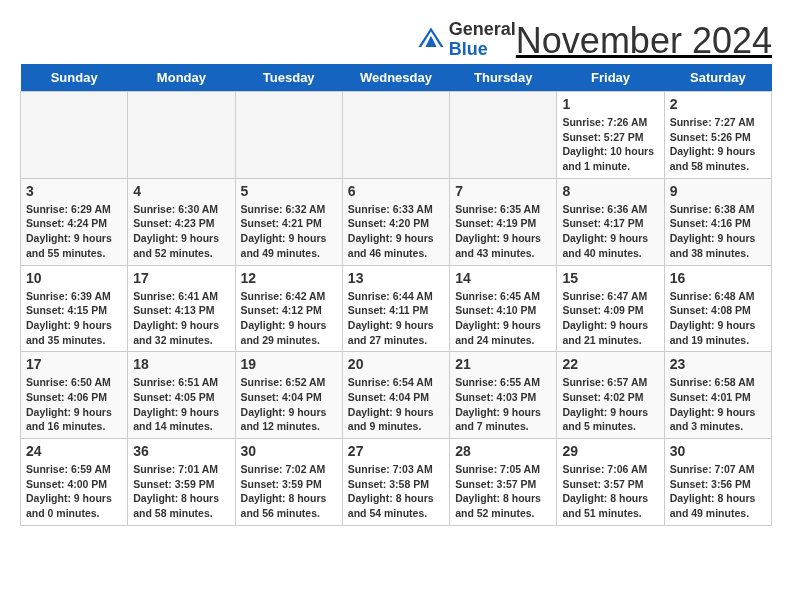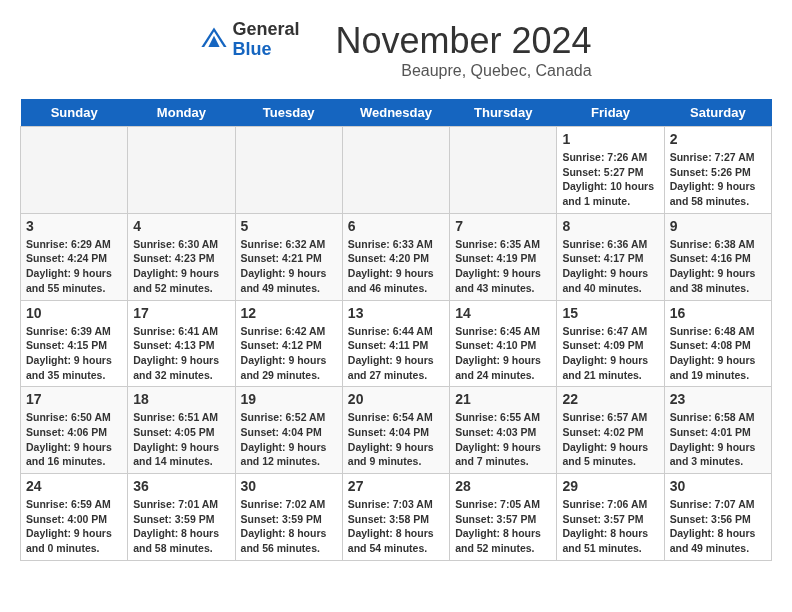--- a/index.html
+++ b/index.html
@@ -5,43 +5,43 @@
     * { box-sizing: border-box; margin: 0; padding: 0; }
     body {
       font-family: Arial, sans-serif;
       background: #fff;
       width: 792px;
       min-height: 612px;
       padding: 20px;
     }
     .header-section {
       display: flex;
-      justify-content: center;
+      justify-content: flex-end;
       align-items: flex-start;
-      margin-bottom: 19px;
-      gap: 36px;
+      margin-bottom: 2px;
     }
     .logo {
       display: flex;
       align-items: center;
       gap: 4px;
     }
     .logo-text {
       font-size: 18px;
       font-weight: bold;
       line-height: 1.1;
     }
     .logo-general { color: #333; }
     .logo-blue { color: #1565c0; }
     .logo-icon {
       width: 28px;
       height: 28px;
     }
     .title-section {
       text-align: right;
+      text-decoration: underline;
     }
     .month-title {
       font-size: 36px;
       font-weight: normal;
       color: #333;
     }
     .location-title {
       font-size: 16px;
       color: #555;
     }
@@ -99,21 +99,20 @@
       <polygon points="20,8 34,30 6,30" fill="white"></polygon>
       <polygon points="20,14 28,30 12,30" fill="#1565c0"></polygon>
     </svg>
     <div class="logo-text">
       <div class="logo-general">General</div>
       <div class="logo-blue">Blue</div>
     </div>
   </div>
   <div class="title-section">
     <div class="month-title">November 2024</div>
-    <div class="location-title">Beaupre, Quebec, Canada</div>
   </div>
 </div>
 
 <table>
   <thead>
     <tr>
     <th>Sunday</th>
         <th>Monday</th>
         <th>Tuesday</th>
         <th>Wednesday</th>

